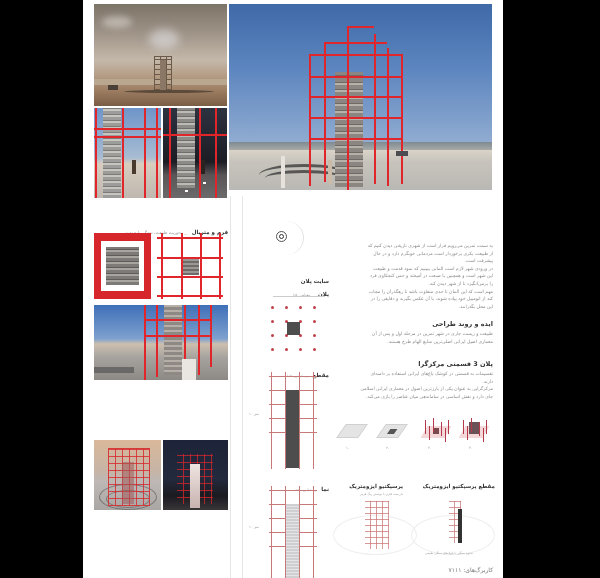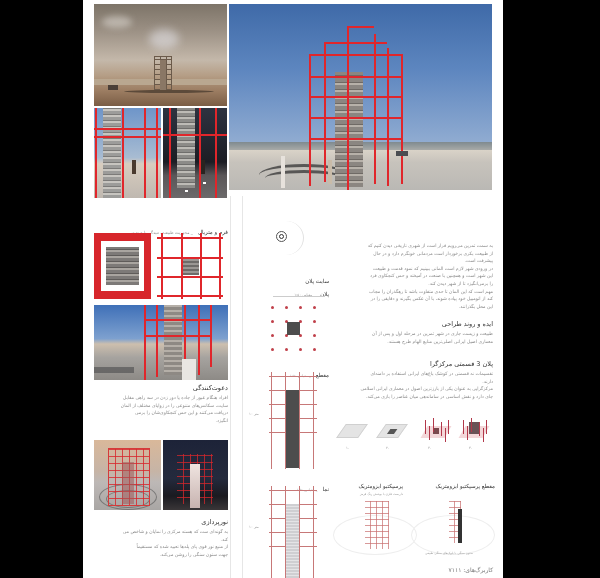--- a/index.html
+++ b/index.html
@@ -3,21 +3,21 @@
 <meta charset="utf-8">
 <style>
   * { box-sizing: border-box; margin: 0; padding: 0; }
   html, body { width: 600px; height: 578px; background: #000; overflow: hidden; }
   body { position: relative; font-family: "DejaVu Sans", sans-serif; }
   .sheet { position: absolute; left: 83px; top: 0; width: 420px; height: 578px; background: #fff; overflow: hidden; }
   .abs { position: absolute; }
   .photo { position: absolute; overflow: hidden; }
   .rtl { direction: rtl; text-align: right; }
   .h-title { font-weight: bold; color: #333; font-size: 19px; letter-spacing: -0.5px; }
-  .h2 { font-weight: normal; color: #333; font-size: 7.5px; }
+  .h2 { font-weight: bold; color: #333; font-size: 7.5px; }
   .body-txt { color: #8a8a8a; font-size: 4.6px; line-height: 7.6px; }
   .cap { color: #999; font-size: 3.5px; }
   .red { background: #d7262b; }
   .redline { position: absolute; background: #e0262b; }
   .vline { position: absolute; width: 1px; background: #e6e6e6; }
   .hline { position: absolute; height: 1px; background: #e6e6e6; }
   .node { position: absolute; width: 3px; height: 3px; background: #c0404a; border-radius: 50%; }
   .gridv { position: absolute; width: 1.2px; background: #c77878; }
   .gridh { position: absolute; height: 1.2px; background: #c77878; }
 </style>
@@ -119,48 +119,34 @@
     <div class="redline" style="left:62px;top:0;width:1.5px;height:72px;"></div>
     <div class="redline" style="left:90px;top:0;width:1.5px;height:75px;"></div>
     <div class="redline" style="left:104px;top:0;width:1.5px;height:70px;"></div>
     <div class="redline" style="left:116px;top:0;width:1.5px;height:62px;"></div>
     <div class="redline" style="left:50px;top:14px;width:68px;height:1.5px;"></div>
     <div class="redline" style="left:50px;top:30px;width:68px;height:1.5px;"></div>
     <div class="abs" style="left:88px;top:54px;width:14px;height:21px;background:#e9e6e2;"></div>
     <div class="abs" style="left:0;top:62px;width:40px;height:6px;background:#4b4b4d;opacity:0.6;"></div>
   </div>
 
-  <div class="abs rtl" style="left:11px;top:384px;width:134px;">
-    <div class="h2" style="font-size:6.5px;margin-bottom:2px;">دعوت‌کنندگی</div>
-    <div class="body-txt">افراد هنگام عبور از جاده یا دور زدن در سه راهی مقابل</div>
-    <div class="body-txt">سایت، سکانس‌های متنوعی را در زوایای مختلف از المان</div>
-    <div class="body-txt">دریافت می‌کنند و این حس کنجکاوی‌شان را برمی</div>
-    <div class="body-txt">انگیزد.</div>
-  </div>
 
   <div class="photo" style="left:11px; top:440px; width:67px; height:70px;
        background: linear-gradient(180deg,#d9b89a 0%,#c6b4a6 45%,#bdb8b6 60%,#a9a6a4 100%);">
     <div class="abs" style="left:5px;top:44px;width:58px;height:26px;border-radius:50%;border:1px solid #555;opacity:0.6;"></div>
     <div class="abs" style="left:12px;top:50px;width:44px;height:18px;border-radius:50%;border:1px solid #555;opacity:0.6;"></div>
     <div class="abs" style="left:14px;top:8px;width:42px;height:58px;border:1px solid #d53a3a;background:repeating-linear-gradient(0deg,transparent 0 6px,rgba(215,38,43,0.8) 6px 7px),repeating-linear-gradient(90deg,transparent 0 6px,rgba(215,38,43,0.8) 6px 7px);"></div>
     <div class="abs" style="left:28px;top:22px;width:12px;height:42px;background:rgba(160,90,90,0.55);"></div>
   </div>
   <div class="photo" style="left:80px; top:440px; width:65px; height:70px;
        background: linear-gradient(180deg,#1d2338 0%,#242a3d 55%,#1a1a20 80%,#3a3638 100%);">
     <div class="abs" style="left:14px;top:14px;width:36px;height:50px;background:repeating-linear-gradient(0deg,transparent 0 6px,rgba(215,38,43,0.75) 6px 7px),repeating-linear-gradient(90deg,transparent 0 6px,rgba(215,38,43,0.75) 6px 7px);"></div>
     <div class="abs" style="left:27px;top:24px;width:10px;height:44px;background:linear-gradient(180deg,#efe4e0,#c7b3b0);"></div>
   </div>
 
-  <div class="abs rtl" style="left:11px;top:518px;width:134px;">
-    <div class="h2" style="font-size:6.5px;margin-bottom:2px;">نورپردازی</div>
-    <div class="body-txt">به گونه‌ای ست که هسته مرکزی را نمایان و شاخص می</div>
-    <div class="body-txt">کند.</div>
-    <div class="body-txt">از منبع نور قوی پای پله‌ها تعبیه شده که مستقیماً</div>
-    <div class="body-txt">جهت ستون سنگی را روشن می‌کند.</div>
-  </div>
 
   <div class="abs" style="left:184px;top:225px;width:40px;height:40px;">
     <div class="abs" style="left:9px;top:6px;width:11px;height:11px;border:1px solid #555;border-radius:50%;"></div>
     <div class="abs" style="left:12px;top:9px;width:5px;height:5px;border:1px solid #333;border-radius:50%;"></div>
     <div class="abs" style="left:1px;top:-4px;width:36px;height:34px;border-right:1px solid #e2e2e2;border-radius:50%;"></div>
   </div>
   <div class="abs rtl" style="left:180px;top:268px;width:66px;">
     <span class="h2" style="font-size:5.5px;">سایت پلان</span>
   </div>
   <div class="abs rtl" style="left:180px;top:281px;width:66px;">

